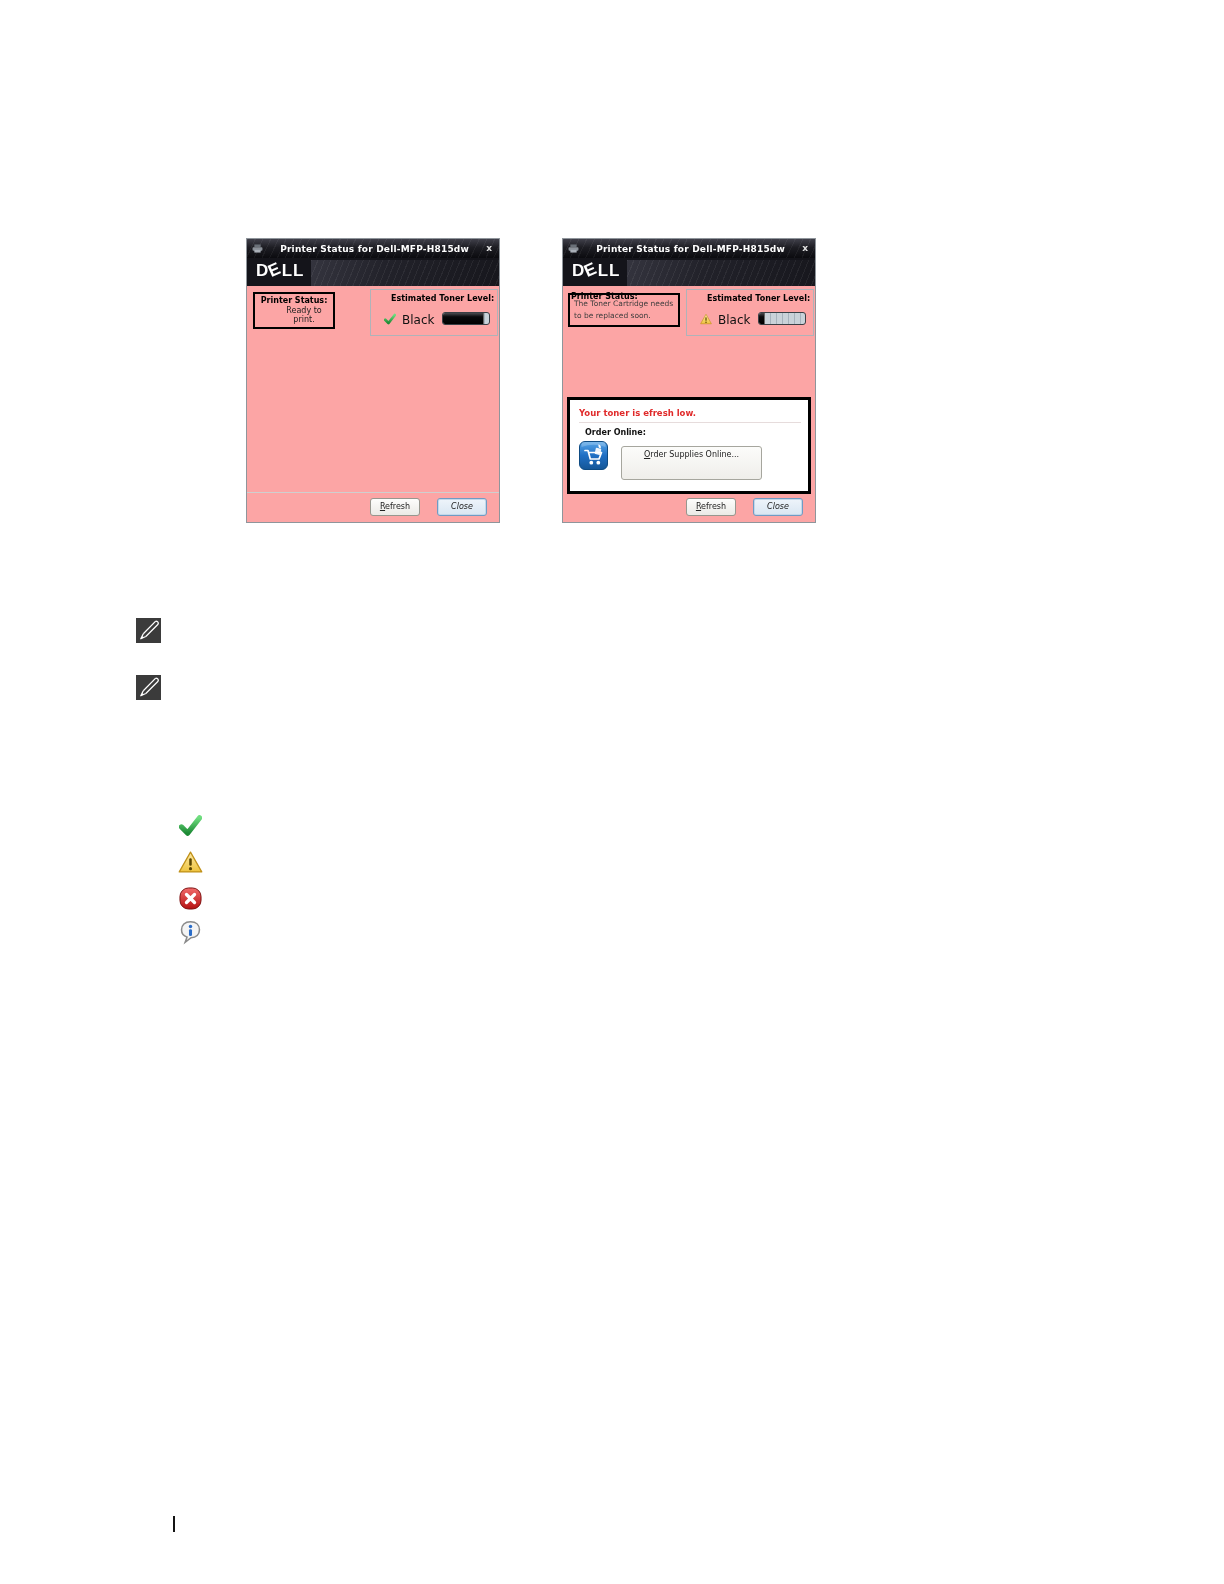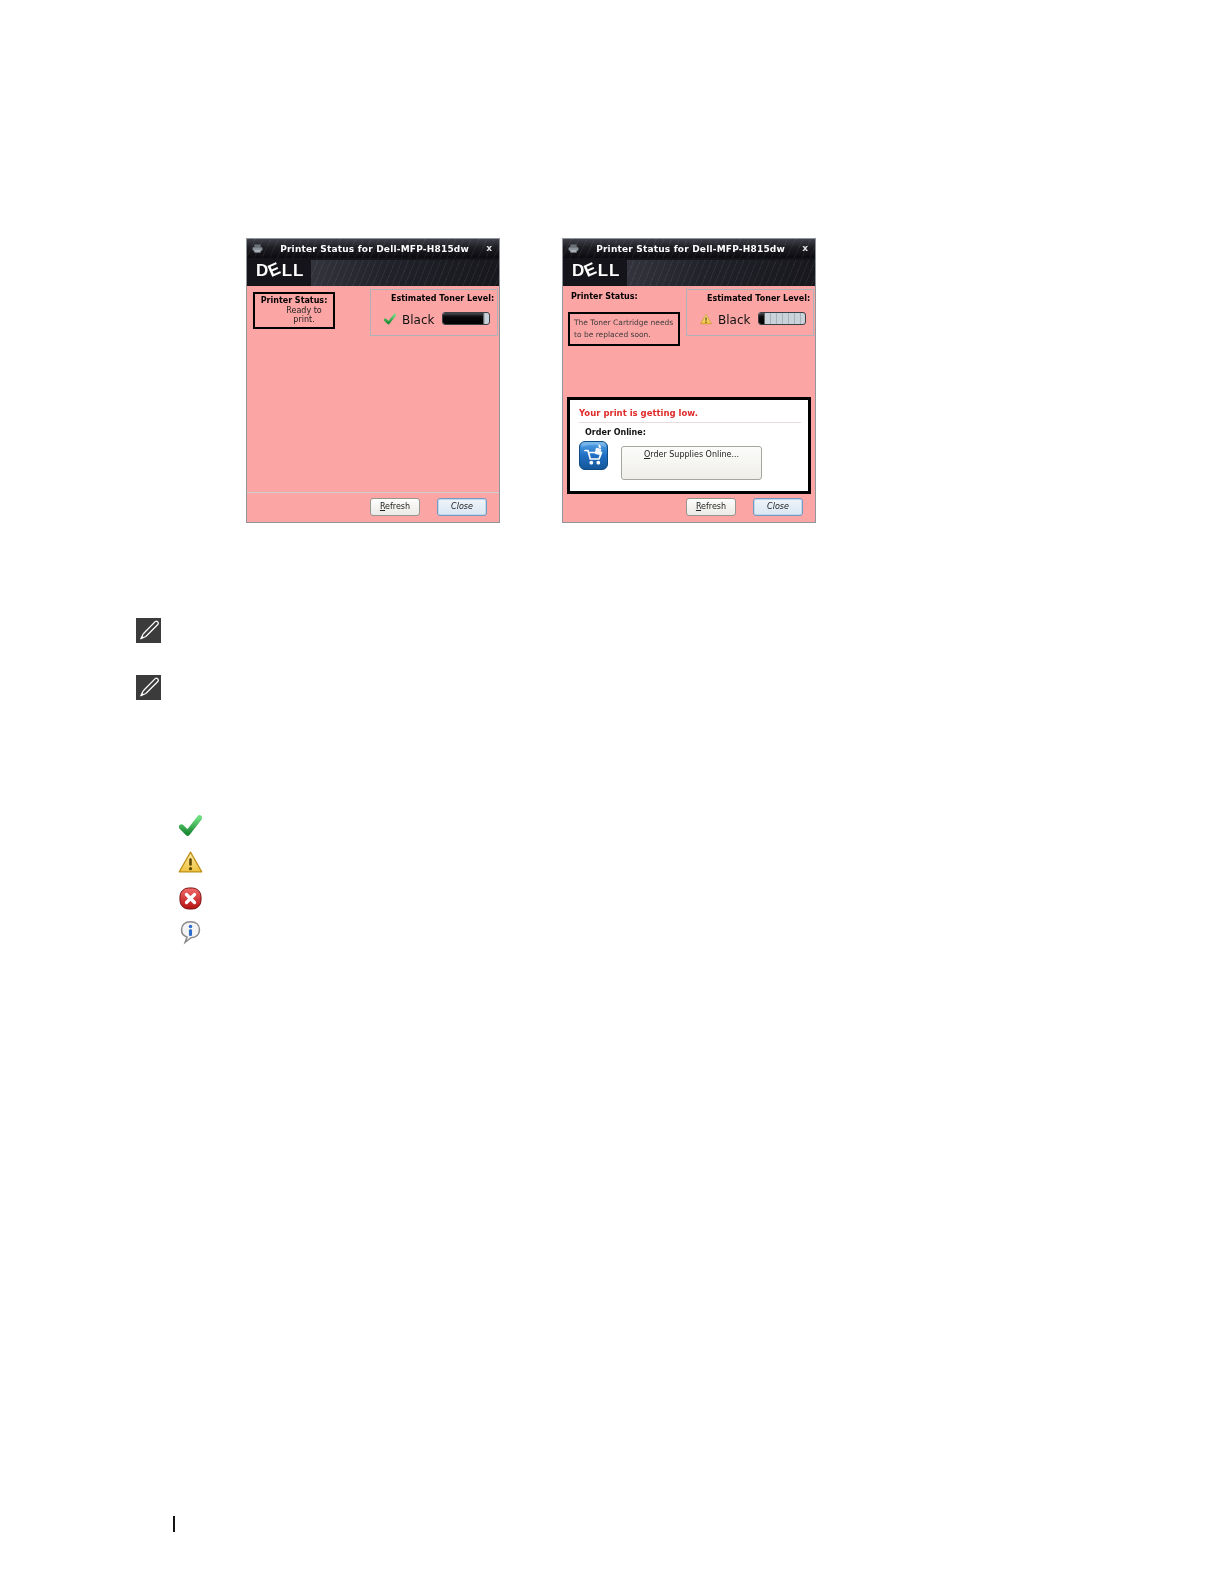--- a/index.html
+++ b/index.html
@@ -31,21 +31,21 @@
 
   .content{position:absolute;top:47px;left:0;right:0;bottom:0;background:#fca5a5;}
 
   
   .status-box-ready{position:absolute;left:6px;top:6px;width:76px;border:2px solid #000;
     padding:2px 1px 3px 1px;text-align:center;}
   .status-box-ready .lbl{font-size:8px;font-weight:bold;}
   .status-box-ready .msg{font-size:8px;margin-top:1px;color:#222;padding-left:20px;}
 
   .status-label-low{position:absolute;left:8px;top:6px;font-size:8px;font-weight:bold;}
-  .status-box-low{position:absolute;left:5px;top:26px;width:102px;border:2px solid #000;
+  .status-box-low{position:absolute;left:5px;top:7px;width:102px;border:2px solid #000;
     padding:3px 2px 4px 4px;font-size:7.5px;line-height:1.55;color:#3c3c3c;}
 
   
   .toner-box{position:absolute;left:123px;top:3px;width:128px;height:47px;border:1px solid #aeb3b9;box-sizing:border-box;padding-left:16px;}
   .toner-label{font-size:8px;font-weight:bold;margin:4px 0 0 4px;white-space:nowrap;}
   .toner-row{position:absolute;left:0;right:0;top:22px;height:14px;}
   .toner-status-icon{position:absolute;left:13px;top:1px;width:12px;height:12px;}
   .toner-name{position:absolute;left:31px;top:1px;font-size:12px;color:#111;}
   .toner-bar{position:absolute;right:7px;top:0;width:48px;height:13px;box-sizing:border-box;
     border:1px solid #3a3f45;border-radius:3px;overflow:hidden;
@@ -166,21 +166,21 @@
           <rect x="10.8" y="7.5" width="2.4" height="7.2" rx="1.1" fill="#5a4500"></rect>
           <circle cx="12" cy="17.4" r="1.5" fill="#5a4500"></circle>
         </svg>
         <span class="toner-name">Black</span>
         <div class="toner-bar">
           <div class="toner-fill" style="width: 11%;"></div>
         </div>
       </div>
     </div>
     <div class="alert-box">
-      <div class="alert-msg">Your print is getting low.</div>
+      <div class="alert-msg">Your toner is efresh low.</div>
       <div class="alert-sep"></div>
       <div class="order-label">Order Online:</div>
       <svg class="cart-icon" viewBox="0 0 29 29">
         <rect x="0.5" y="0.5" width="28" height="28" rx="5.5" fill="url(#gcart)" stroke="#0e4b83"></rect>
         <path d="M2.5 6 Q14.5 1.5 26.5 6 L26.5 3.5 Q26.5 1 24 1 L5 1 Q2.5 1 2.5 3.5 Z" fill="#ffffff" opacity="0.22"></path>
         <g stroke="#ffffff" fill="none" stroke-width="1.7" stroke-linecap="round" stroke-linejoin="round">
           <path d="M6 9.5 h3 l2.3 8.5 h8.7 l2.5 -6.5 h-12.5"></path>
         </g>
         <circle cx="12.3" cy="21.7" r="1.9" fill="#ffffff"></circle>
         <circle cx="19.3" cy="21.7" r="1.9" fill="#ffffff"></circle>

